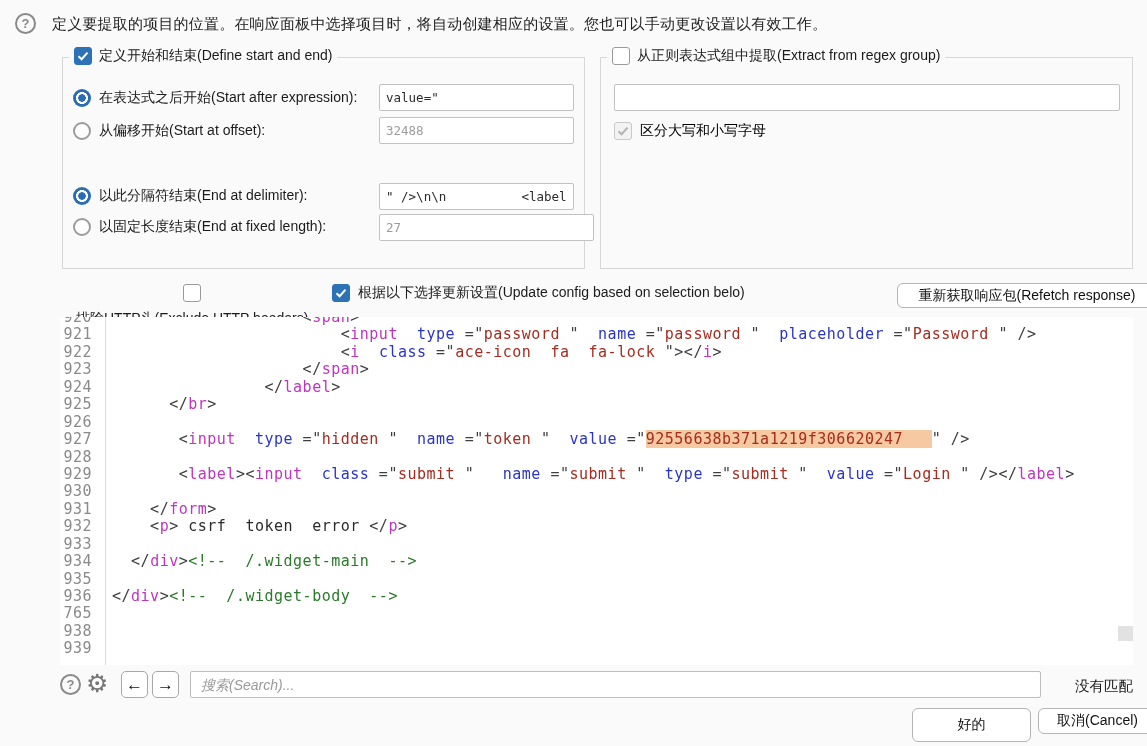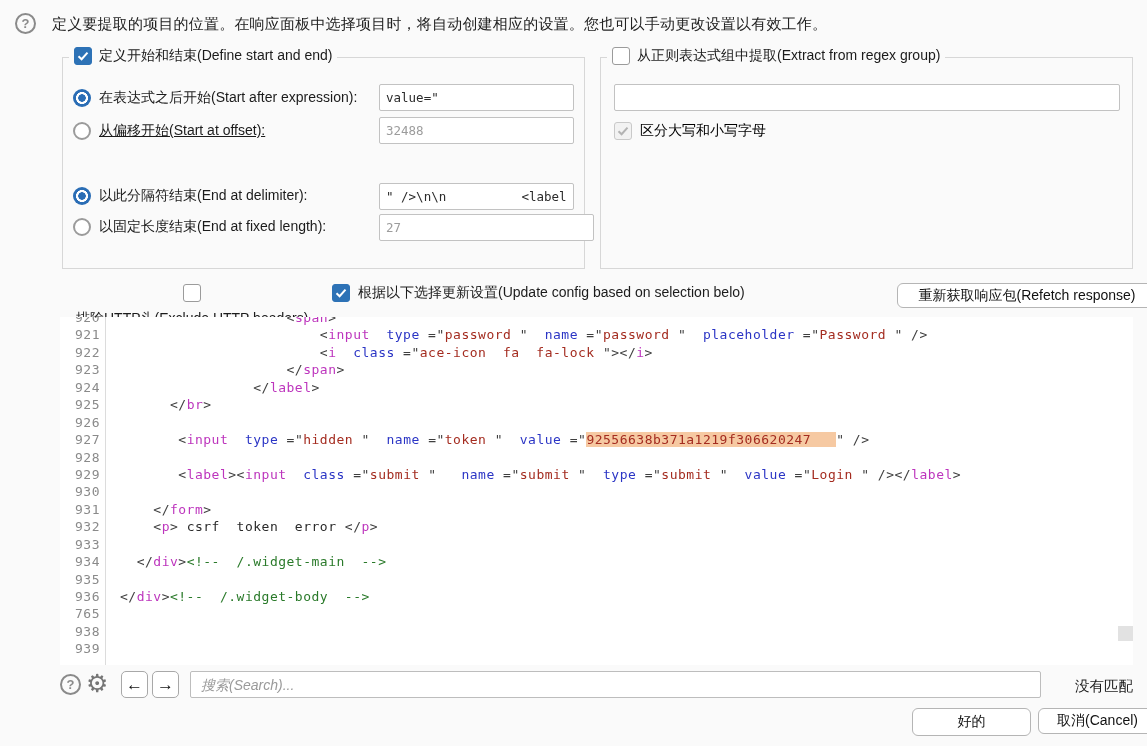--- a/index.html
+++ b/index.html
@@ -38,21 +38,21 @@
     padding:0 6px; outline:none; }
   input.field:disabled { color:#9c9c9c; background:#fff; }
   input.field::placeholder { color:#9a9a9a; }
 
   .btn { background:#fff; border:1px solid #b5b5b5; border-radius:6px; font-size:14px; color:#111;
     display:flex; align-items:center; justify-content:center; cursor:default;margin-left:24px; }
 
   
   .code-area { background:#ffffff; overflow:hidden; }
   .code-line { display:flex; height:17.45px; line-height:17.45px;
-    font-family:"DejaVu Sans Mono","Liberation Mono",monospace; font-size:13px; letter-spacing:0.5px;margin-left:8px; }
+    font-family:"DejaVu Sans Mono","Liberation Mono",monospace; font-size:15px; letter-spacing:0.5px; }
   .ln { flex:0 0 32px; text-align:right; color:#8a8a8a; }
   .lc { padding-left:20px; white-space:pre; }
   .gutter-sep { width:1px; background:#dcdcdc; }
   .scroll-thumb { width:15px; height:15px; background:#e2e2e2; }
 
   
   .nav-btn { width:27px; height:27px; background:#fff; border:1px solid #a8a8a8; border-radius:5px;
     display:flex; align-items:center; justify-content:center; font-size:17px; color:#111; }
   input.search { border:1px solid #bdbdbd; border-radius:2px; background:#fff; padding:0 10px;
     font-size:14px; outline:none; color:#2b2b2b; }
@@ -79,21 +79,21 @@
       </span>
       <span>定义开始和结束(Define start and end)</span>
     </div>
 
     <div class="abs row" style="left:10px; top:31px;">
       <span class="radio on"></span>
       <span class="rlabel">在表达式之后开始(Start after expression):</span>
     </div>
     <input class="abs field" style="left: 316px; top: 26px; width: 195px;" value="value=&quot;">
 
-    <div class="abs row" style="left:10px; top:64px;text-decoration:underline;">
+    <div class="abs row" style="left:10px; top:64px;">
       <span class="radio off"></span>
       <span class="rlabel">从偏移开始(Start at offset):</span>
     </div>
     <input class="abs field" style="left: 316px; top: 59px; width: 195px;" disabled="" value="32488">
 
     <div class="abs row" style="left:10px; top:129px;">
       <span class="radio on"></span>
       <span class="rlabel">以此分隔符结束(End at delimiter):</span>
     </div>
     <input class="abs field" style="left: 316px; top: 125px; width: 195px;" value="&quot; /&gt;\n\n          &lt;label&gt;">
@@ -228,16 +228,16 @@
   <div class="abs gear" style="left:86px; top:672px;">⚙</div>
   <div class="abs nav-btn" style="left:121px; top:671px;">
     <span>←</span>
   </div>
   <div class="abs nav-btn" style="left:152px; top:671px;">
     <span>→</span>
   </div>
   <input class="abs search" style="left: 190px; top: 671px; width: 851px; height: 27px;" placeholder="搜索(Search)...">
   <div class="abs nomatch" style="left:1075px; top:677px;">没有匹配</div>
 
-  <div class="abs btn" style="left:888px; top:708px; width:119px; height:28px;">好的</div>
+  <div class="abs btn" style="left:888px; top:708px; width:119px; height:34px;">好的</div>
   <div class="abs btn" style="left:1014px; top:708px; width:119px; height:26px;">取消(Cancel)</div>
 
 </div>
 
 </body></html>

